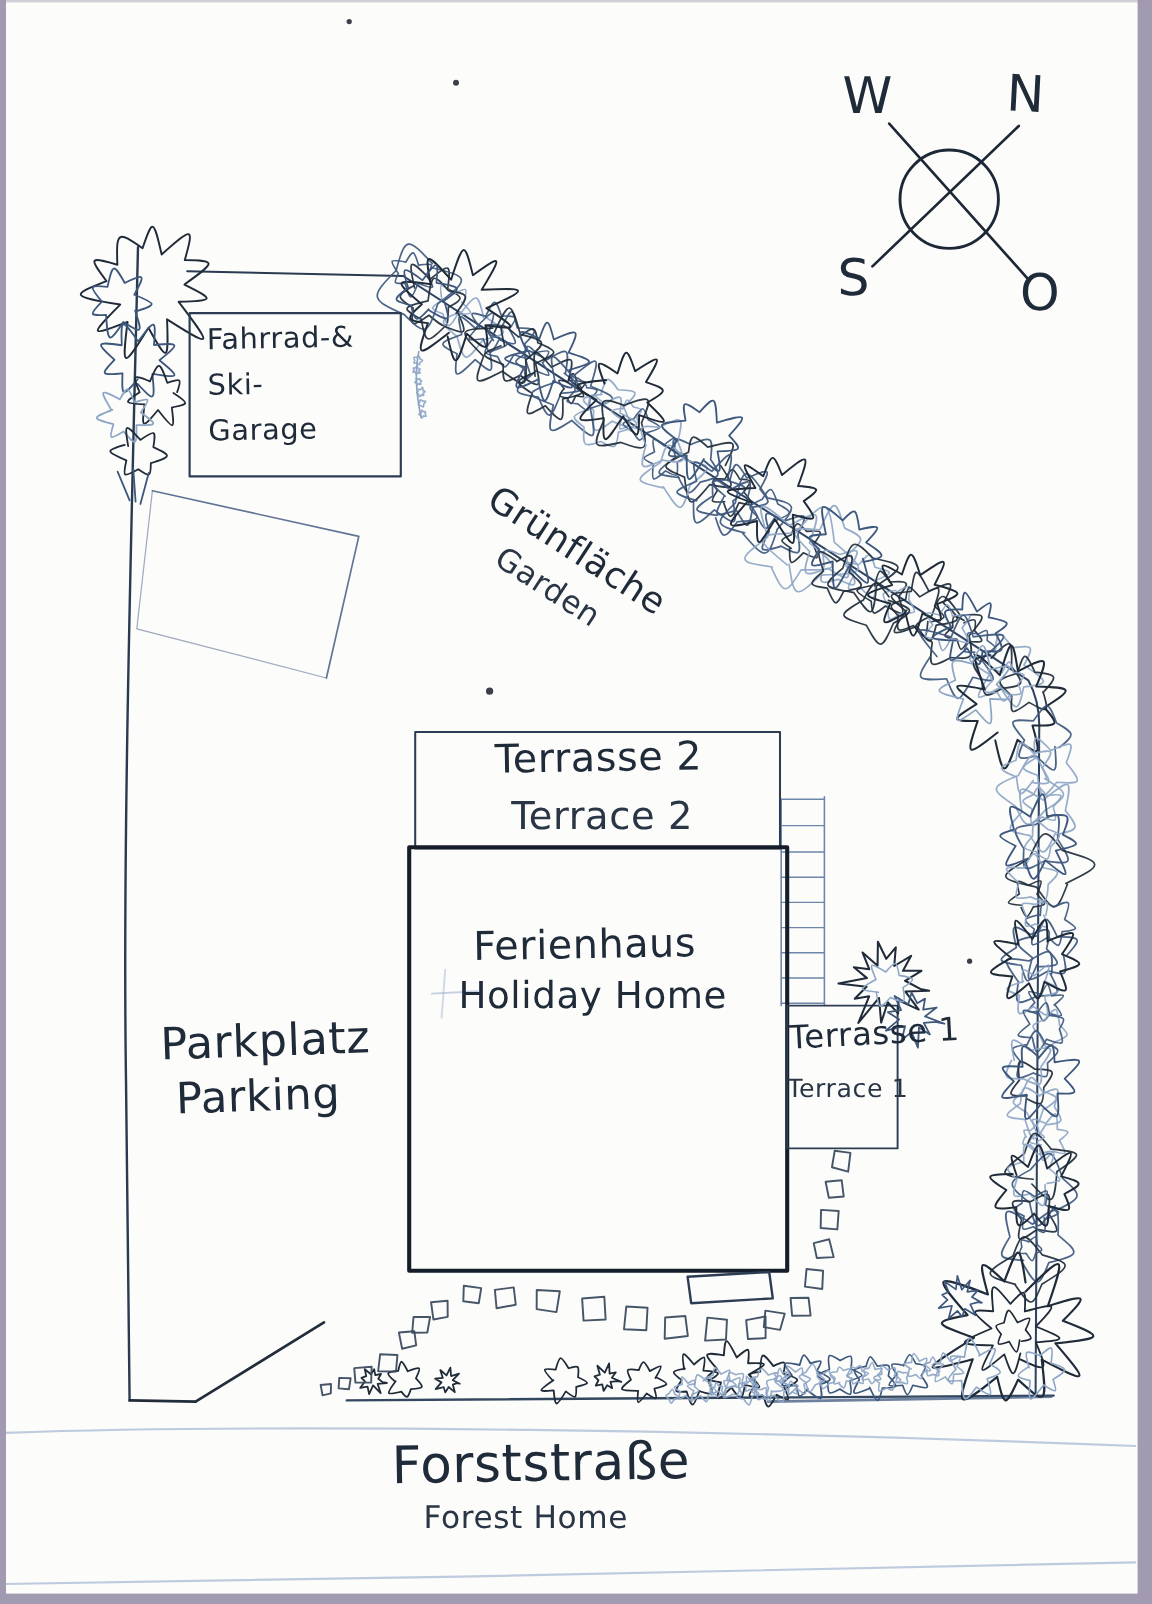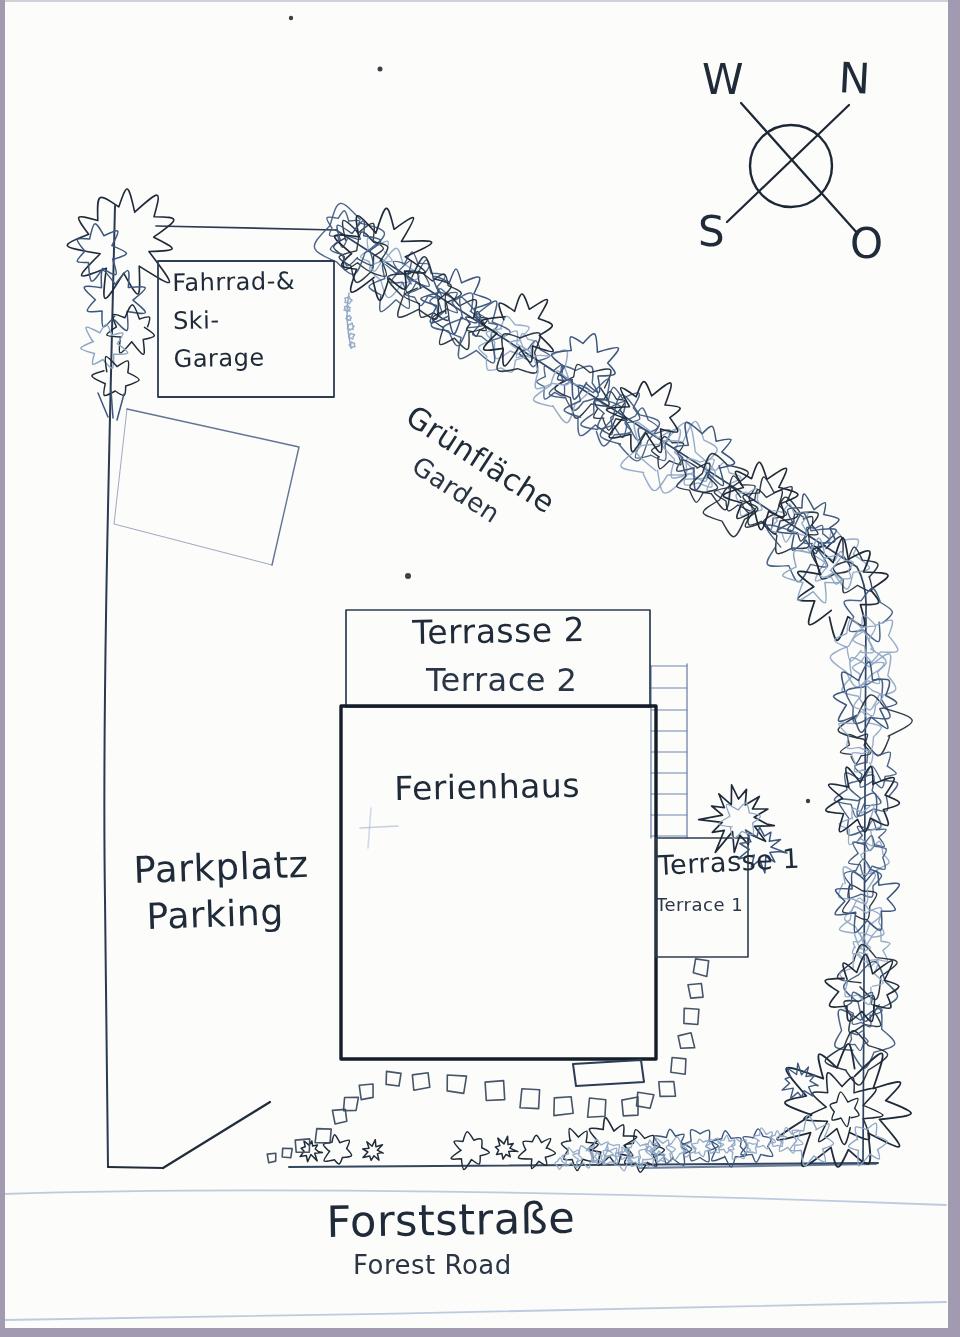--- a/index.html
+++ b/index.html
@@ -261,27 +261,28 @@
     <div>Garage</div>
   </div>
 
   <div class="lbl" style="left:418px;top:400px;font-size:30px;transform:rotate(33deg);">Grünfläche</div>
   <div class="lbl small" style="left:422px;top:452px;font-size:26px;transform:rotate(33deg);">Garden</div>
 
   <div class="lbl" style="left:412px;top:616px;font-size:33px;transform:rotate(-1deg);">Terrasse 2</div>
   <div class="lbl small" style="left:426px;top:664px;font-size:32px;">Terrace 2</div>
 
   <div class="lbl" style="left:394px;top:772px;font-size:33px;transform:rotate(-1deg);">Ferienhaus</div>
+  <div class="lbl" style="left:382px;top:814px;font-size:31px;">Holiday Home</div>
 
   <div class="lbl" style="left:657px;top:852px;font-size:27px;transform:rotate(-3deg);">Terrasse 1</div>
-  <div class="lbl small" style="left:656px;top:896px;font-size:18px;">Terrace 1</div>
+  <div class="lbl small" style="left:656px;top:896px;font-size:21px;">Terrace 1</div>
 
   <div class="lbl" style="left:133px;top:852px;font-size:37px;transform:rotate(-2deg);">Parkplatz</div>
   <div class="lbl" style="left:146px;top:898px;font-size:36px;transform:rotate(-2deg);">Parking</div>
 
   <div class="lbl" style="left:326px;top:1200px;font-size:43px;transform:rotate(-1deg);">Forststraße</div>
-  <div class="lbl small" style="left:353px;top:1252px;font-size:26px;">Forest Road</div>
+  <div class="lbl small" style="left:353px;top:1252px;font-size:26px;">Forest Home</div>
 
   <div class="scan-edge" id="edge-left"></div>
   <div class="scan-edge" id="edge-right"></div>
   <div class="scan-edge" id="edge-bottom"></div>
   <div class="scan-edge" id="edge-top"></div>
 </div>
 
 </body></html>

